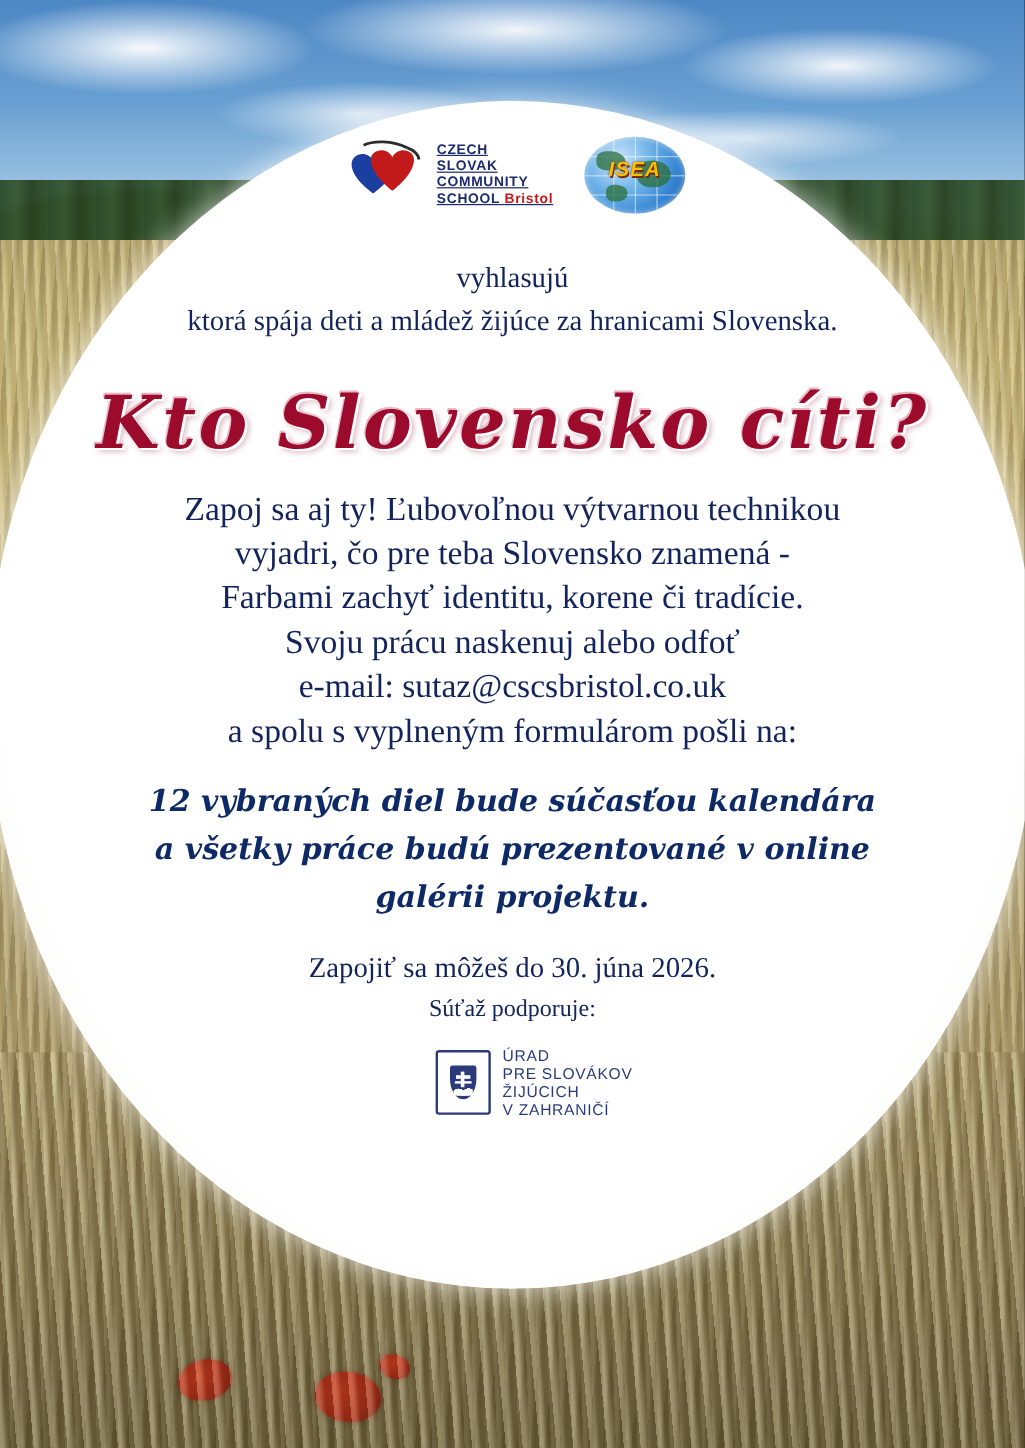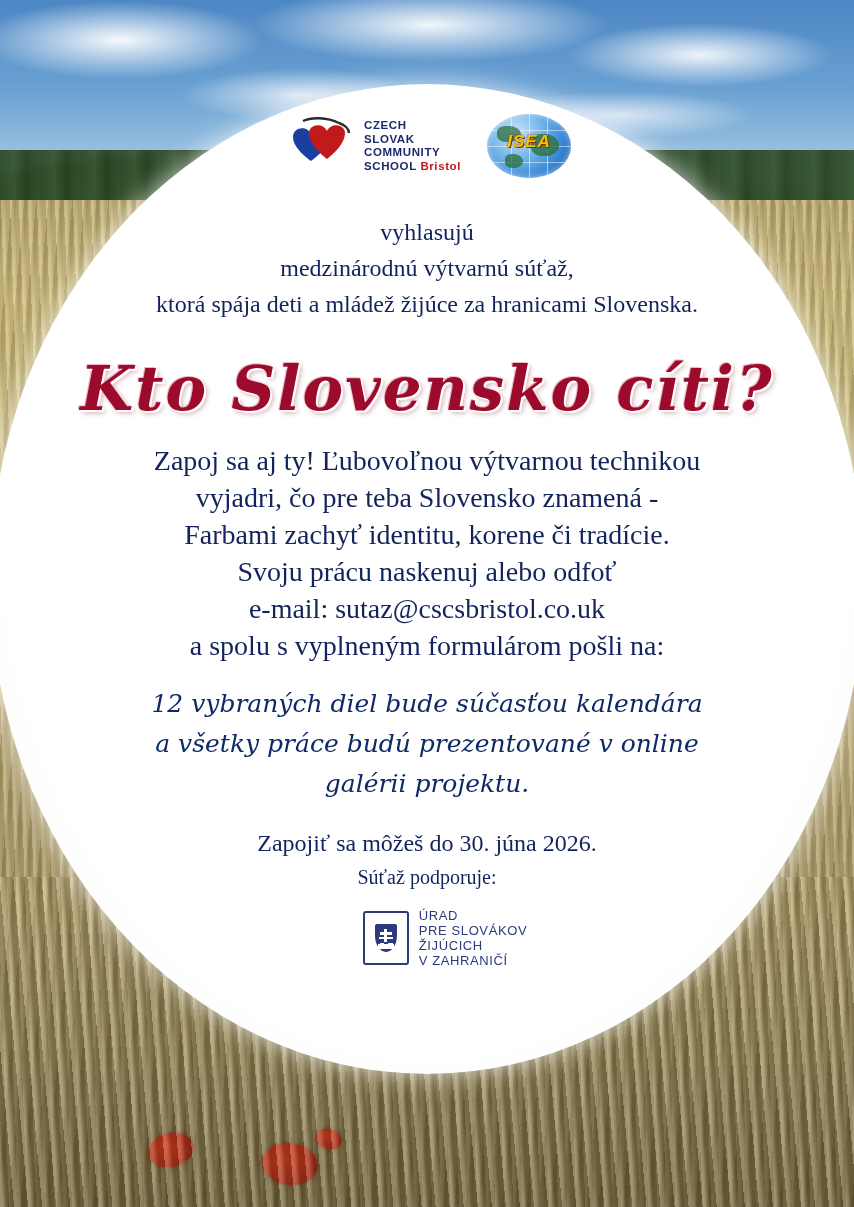--- a/index.html
+++ b/index.html
@@ -134,20 +134,21 @@
     height: 62px;
   }
   .cscs-words {
     text-align: left;
     font-family: "Liberation Sans", sans-serif;
     font-weight: bold;
     font-size: 11.5px;
     line-height: 13.5px;
     letter-spacing: .6px;
     color: #1b2a6b;
+    text-decoration: underline;
   }
   .cscs-words .bristol { color: #c21a1a; }
   .isea-logo {
     position: relative;
     width: 84px;
     height: 72px;
   }
   .isea-globe {
     position: absolute;
     left: 0; top: 4px;
@@ -225,21 +226,21 @@
     font-size: 28px;
     line-height: 37px;
   }
   .body-text div { white-space: nowrap; }
 
   .highlight {
     margin-top: 20px;
     color: #0e2a66;
     font-family: "DejaVu Serif", serif;
     font-style: italic;
-    font-weight: normal;
+    font-weight: bold;
     font-size: 25px;
     line-height: 40px;
   }
   .highlight div { white-space: nowrap; }
 
   .deadline {
     margin-top: 22px;
     color: #13235c;
     font-size: 24px;
     line-height: 34px;
@@ -368,21 +369,20 @@
           <span class="land" style="left:44px;top:20px;width:28px;height:22px;"></span>
           <span class="land" style="left:18px;top:40px;width:18px;height:14px;"></span>
         </div>
         <div class="isea-text">ISEA</div>
       </div>
 
     </div>
 
     <div class="intro">
       <div>vyhlasujú</div>
-      <div>medzinárodnú výtvarnú súťaž,</div>
       <div>ktorá spája deti a mládež žijúce za hranicami Slovenska.</div>
     </div>
 
     <div class="title">Kto Slovensko cíti?</div>
 
     <div class="body-text">
       <div>Zapoj sa aj ty!  Ľubovoľnou výtvarnou technikou</div>
       <div>vyjadri, čo pre teba Slovensko znamená -</div>
       <div>Farbami zachyť identitu, korene či tradície.</div>
       <div>Svoju prácu naskenuj alebo odfoť</div>

